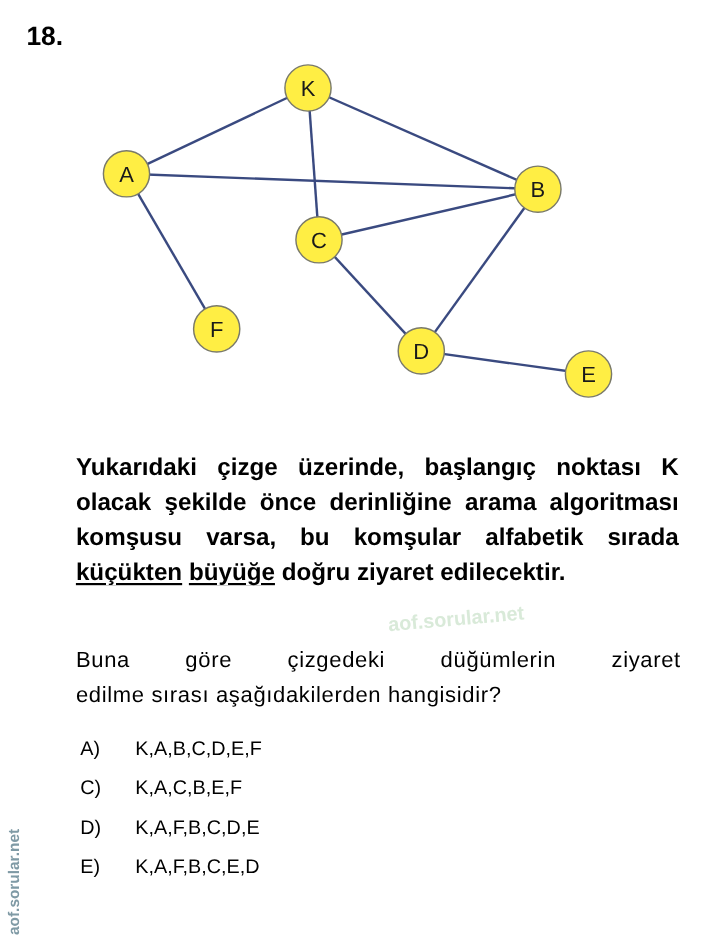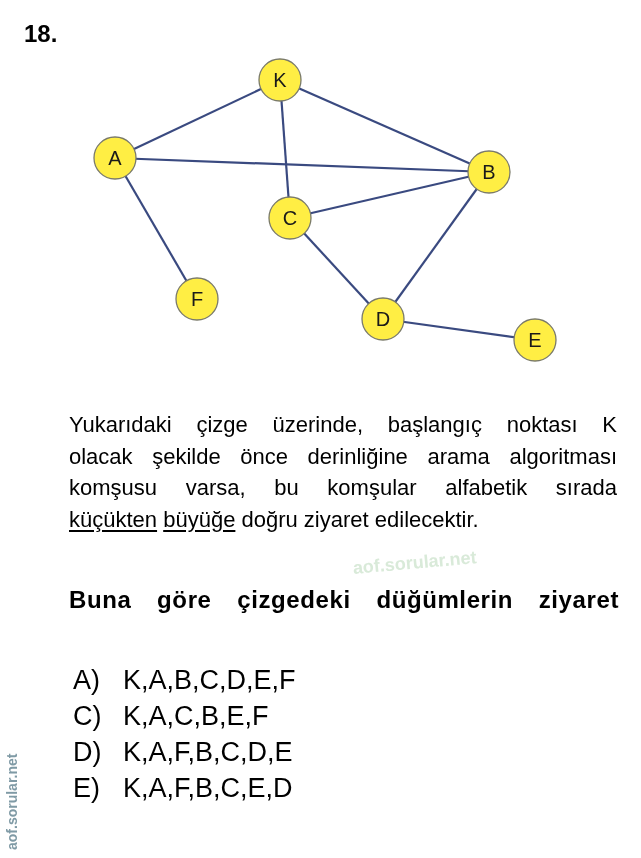--- a/index.html
+++ b/index.html
@@ -2,30 +2,30 @@
 <html><head>
 <meta charset="utf-8">
 <style>
   html, body { margin: 0; padding: 0; background: #ffffff; }
   body { width: 641px; height: 858px; position: relative; overflow: hidden;
          font-family: "Liberation Sans", sans-serif; color: #000; }
   .qnum { position: absolute; left: 24px; top: 20px; font-size: 24px; font-weight: bold; }
   .graph { position: absolute; left: 0; top: 0; }
   .para { position: absolute; left: 69px; top: 409px; width: 548px; font-size: 22px;
           line-height: 31.5px; text-align: justify; text-align-last: left; }
-  .para .line { display: block; text-align: justify; text-align-last: justify; white-space: nowrap; }
+  .para .line { display: block; text-align: justify; text-align-last: justify; white-space: nowrap; font-weight: bold; }
   .para .line.last { text-align-last: left; }
   .u { text-decoration: underline; text-underline-offset: 3px; }
   .watermark { position: absolute; left: 352px; top: 558px; font-size: 18px; font-weight: bold;
                color: #d9ead9; transform: rotate(-5deg); transform-origin: left top; }
-  .question { position: absolute; left: 69px; top: 584px; width: 550px; font-size: 24px;
-              font-weight: bold; line-height: 32px; letter-spacing: 0.6px; }
+  .question { position: absolute; left: 69px; top: 584px; width: 550px; font-size: 20px;
+              font-weight: normal; line-height: 32px; letter-spacing: 0.6px; }
   .question .line { display: block; white-space: nowrap; }
   .question .line.j { text-align: justify; text-align-last: justify; }
-  .options { position: absolute; left: 73px; top: 662px; font-size: 27px; }
+  .options { position: absolute; left: 73px; top: 662px; font-size: 18px; }
   .opt { height: 36px; line-height: 36px; white-space: nowrap; }
   .opt .lbl { display: inline-block; width: 50px; }
   .side-wm { position: absolute; left: 4px; top: 850px; font-size: 14px; font-weight: bold;
              color: #7f9aa5; transform: rotate(-90deg); transform-origin: left top; white-space: nowrap; }
   .node-label { font-family: "Liberation Sans", sans-serif; font-size: 20px; fill: #1a1a1a; }
 </style>
 </head>
 <body>
 
 <div class="qnum">18.</div>
@@ -78,20 +78,21 @@
   <span class="line">Yukarıdaki çizge üzerinde, başlangıç noktası K</span>
   <span class="line">olacak şekilde önce derinliğine arama algoritması</span>
   <span class="line">komşusu varsa, bu komşular alfabetik sırada</span>
   <span class="line last"><span class="u">küçükten</span> <span class="u">büyüğe</span><span> doğru ziyaret edilecektir.</span></span>
 </div>
 
 <div class="watermark">aof.sorular.net</div>
 
 <div class="question">
   <span class="line j">Buna göre çizgedeki düğümlerin ziyaret</span>
+  <span class="line">edilme sırası aşağıdakilerden hangisidir?</span>
 </div>
 
 <div class="options">
   <div class="opt"><span class="lbl">A)</span><span>K,A,B,C,D,E,F</span></div>
   <div class="opt"><span class="lbl">C)</span><span>K,A,C,B,E,F</span></div>
   <div class="opt"><span class="lbl">D)</span><span>K,A,F,B,C,D,E</span></div>
   <div class="opt"><span class="lbl">E)</span><span>K,A,F,B,C,E,D</span></div>
 </div>
 
 <div class="side-wm">aof.sorular.net</div>

